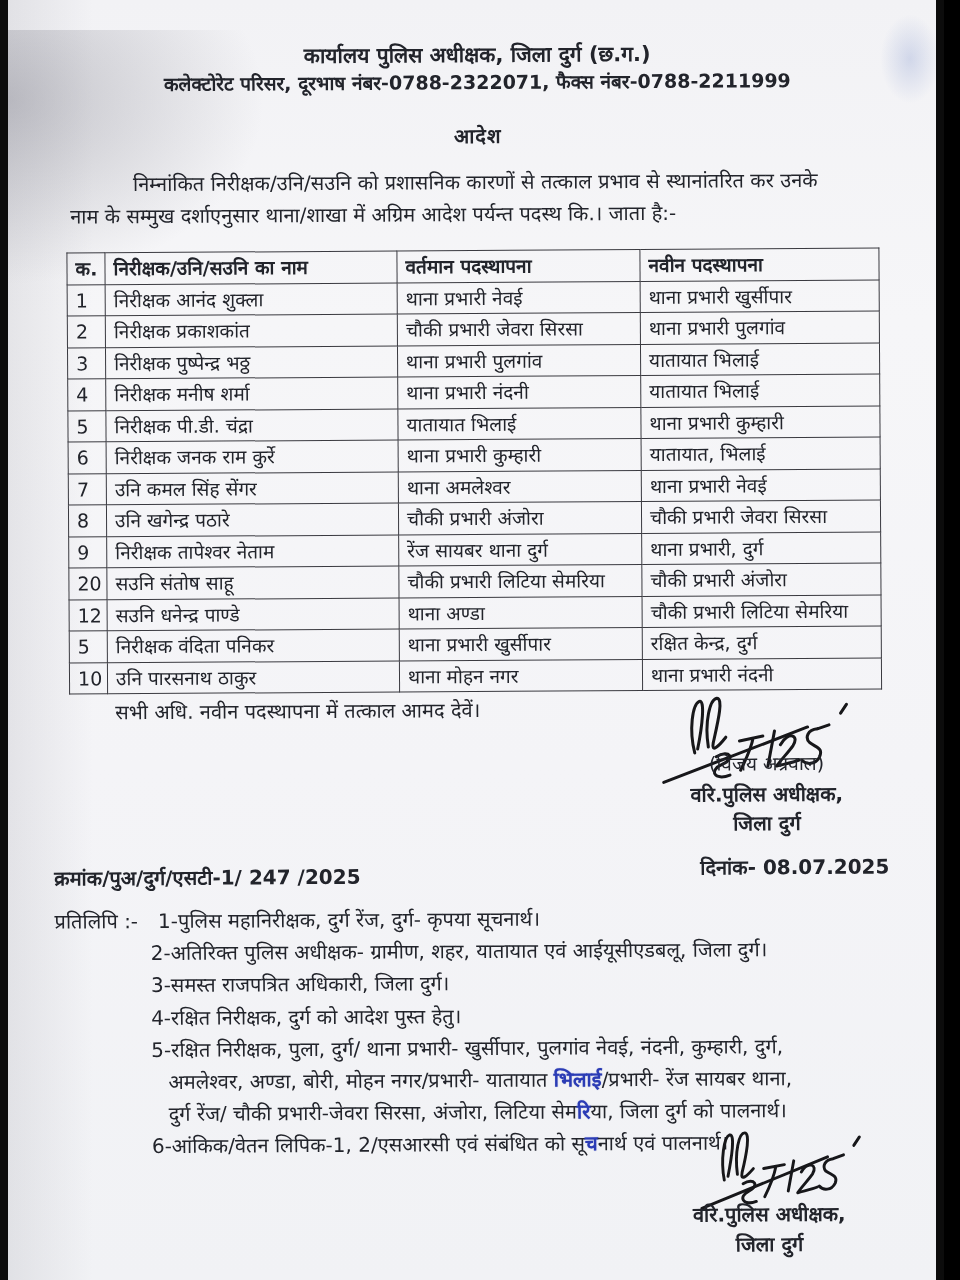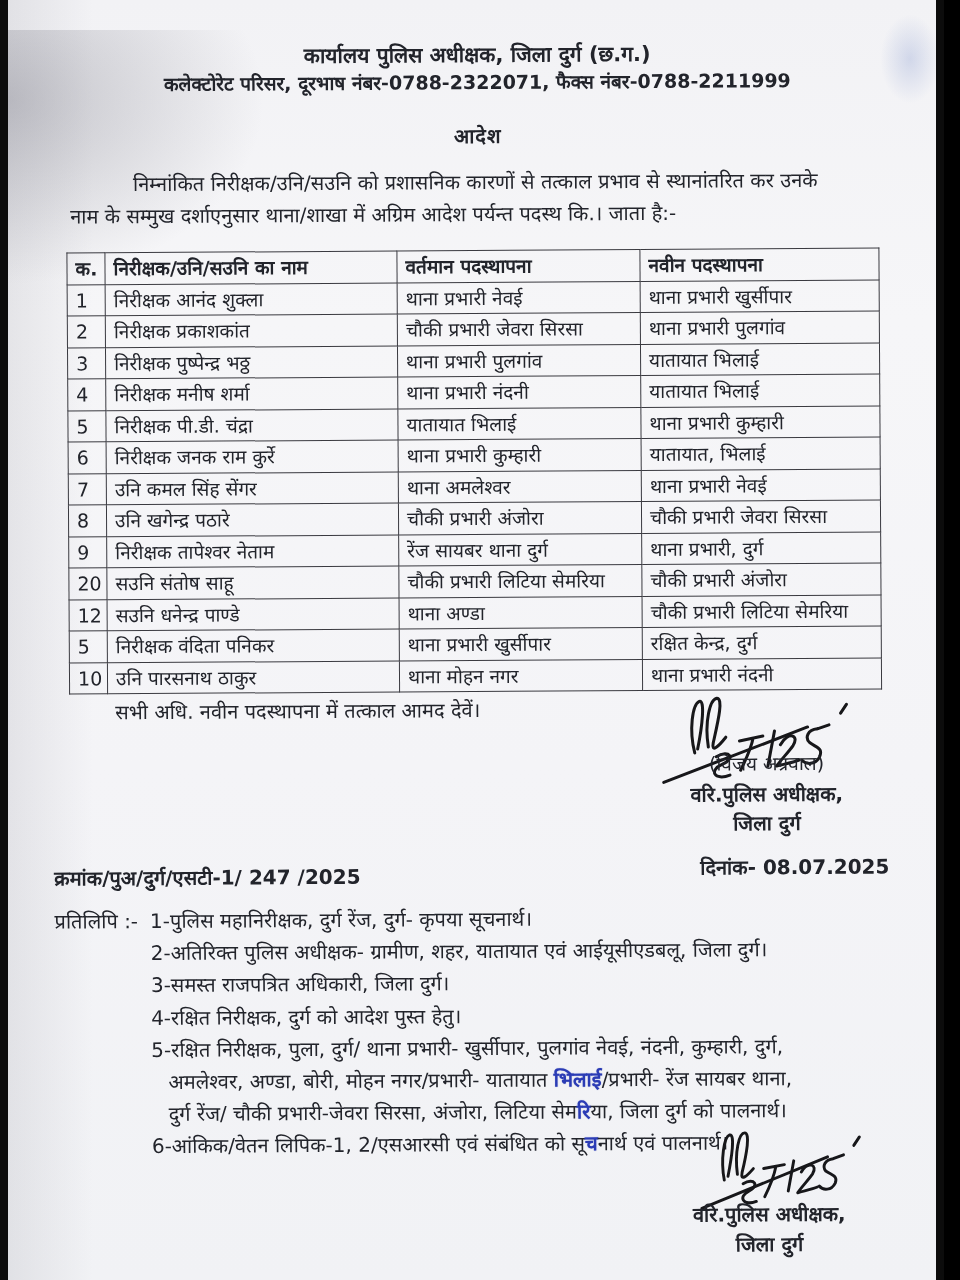--- a/index.html
+++ b/index.html
@@ -36,21 +36,21 @@
   .tbl .c-cur{width:243px;}
   .tbl .c-new{width:239px;}
   .closing{top:696px;left:114px;font-size:20px;font-weight:500;}
   .sig-name{top:752px;left:640px;width:250px;text-align:center;font-size:19px;font-weight:500;}
   .sig-desig{top:782px;left:640px;width:250px;text-align:center;font-size:20px;font-weight:bold;}
   .sig-district{top:811px;left:640px;width:250px;text-align:center;font-size:20px;font-weight:bold;}
   .refno{top:862px;left:52px;font-size:20px;font-weight:bold;}
   .refdate{top:855px;left:698px;font-size:20px;font-weight:bold;}
   .copies{position:absolute;top:903px;left:52px;width:880px;font-size:20px;font-weight:500;}
   .copy-line{white-space:nowrap;height:32.2px;line-height:32.2px;}
-  .copy-label{margin-right:12px;}
+  .copy-label{margin-right:20px;}
   .indent1{margin-left:96px;}
   .indent2{margin-left:113px;}
   .blue-ink{color:#2b3cb5;font-weight:bold;text-shadow:0 0 1px rgba(43,60,181,0.55);margin-top:39px;}
   .sig-svg{position:absolute;}
   .sig1{left:652px;top:690px;width:215px;height:112px;}
   .sig2{left:692px;top:1126px;width:188px;height:96px;}
   .f-desig{top:1202px;left:640px;width:250px;text-align:center;font-size:20px;font-weight:bold;}
   .f-district{top:1232px;left:640px;width:250px;text-align:center;font-size:20px;font-weight:bold;}
   svg path{fill:none;stroke:#17171a;stroke-width:3.1;stroke-linecap:round;stroke-linejoin:round;}
 </style>

